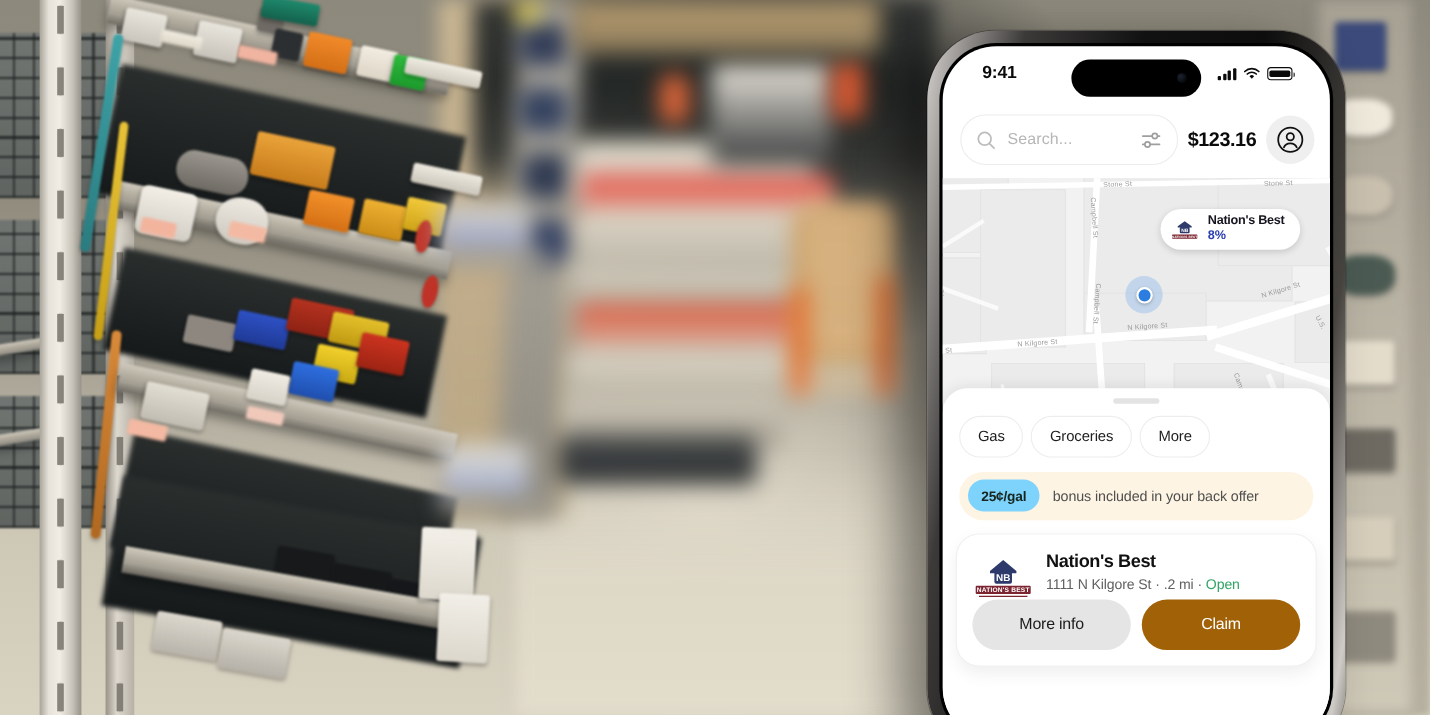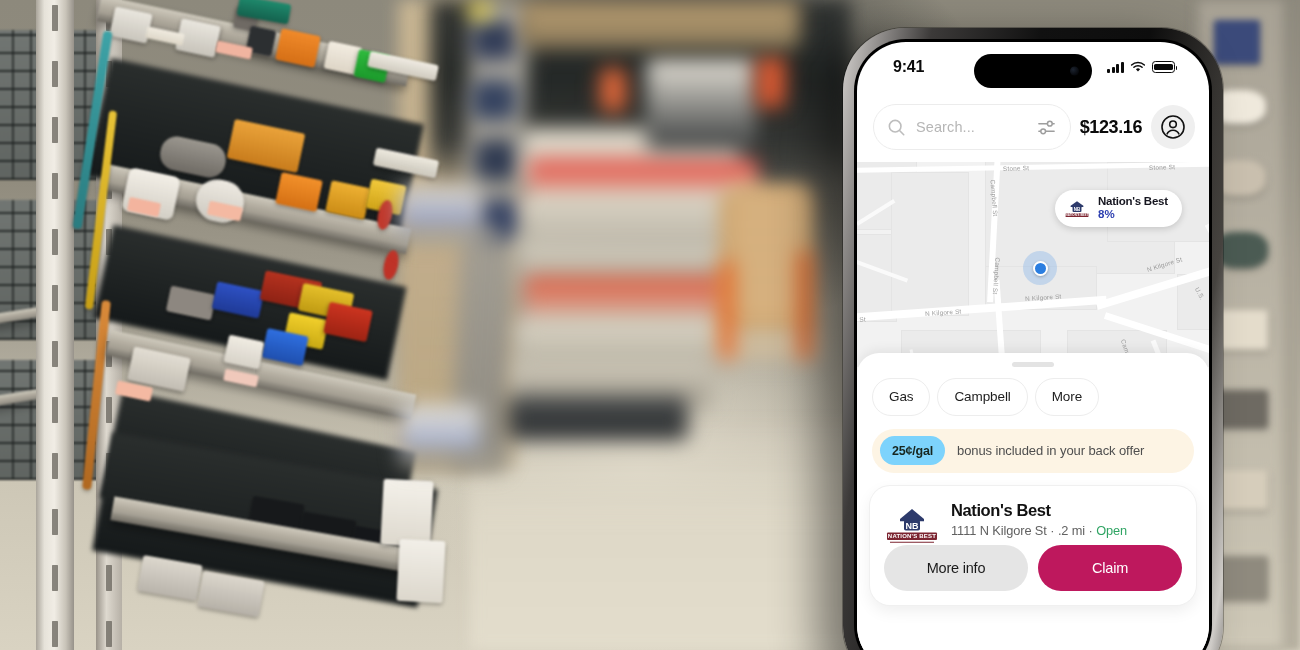--- a/index.html
+++ b/index.html
@@ -226,21 +226,21 @@
   .offer-meta { font-size:12.8px; color:#616161; margin-top:3px; letter-spacing:-.1px; }
   .offer-meta .open { color:#2fa463; }
   .cashback { font-size:16px; color:#1a1a1a; margin:18px 2px 16px; letter-spacing:-.3px; }
   .actions { display:flex; gap:10px; }
   .btn {
     flex:1; height:46px; border-radius:26px;
     display:flex;align-items:center;justify-content:center;
     font-size:14.5px; letter-spacing:-.2px;
   }
   .btn-secondary { background:#e5e5e5; color:#1a1a1a; }
-  .btn-primary { background:#be185d; color:#fff;text-align:center; }
+  .btn-primary { background:#a16207; color:#fff;text-align:center; }
 
   .screen-flex { display:flex; flex-direction:column; height:100%; }
 </style>
 </head>
 <body>
 
 <div class="bg">
   <div class="bg-base"></div>
   <div class="bg-tanwall"></div>
   <div class="bg-ceiling"></div>
@@ -480,21 +480,21 @@
           <span>8%</span>
         </div>
       </div>
     </div>
 
     <div class="sheet">
       <div class="handle"></div>
 
       <div class="chips">
         <div class="chip">Gas</div>
-        <div class="chip">Campbell</div>
+        <div class="chip">Groceries</div>
         <div class="chip">More</div>
       </div>
 
       <div class="bonus">
         <div class="bonus-badge">25¢/gal</div>
         <div class="bonus-txt">bonus included in your back offer</div>
       </div>
 
       <div class="offer-card">
         <div class="offer-head">

